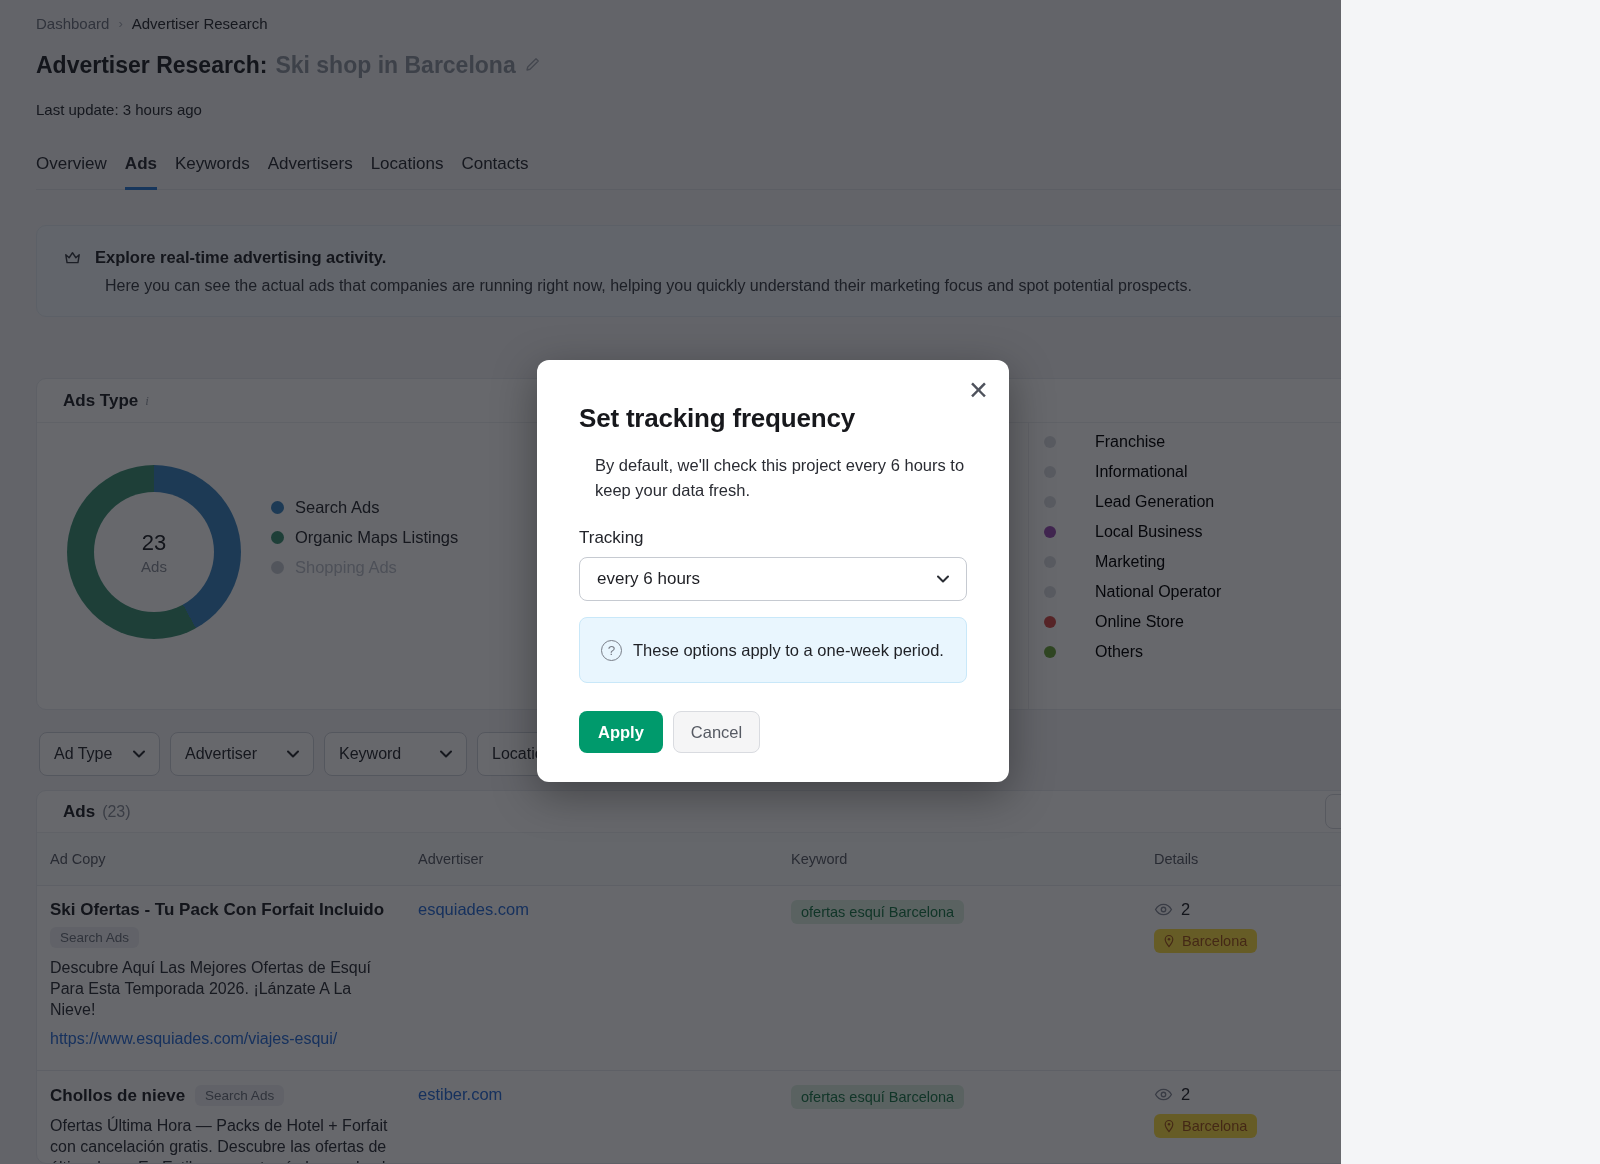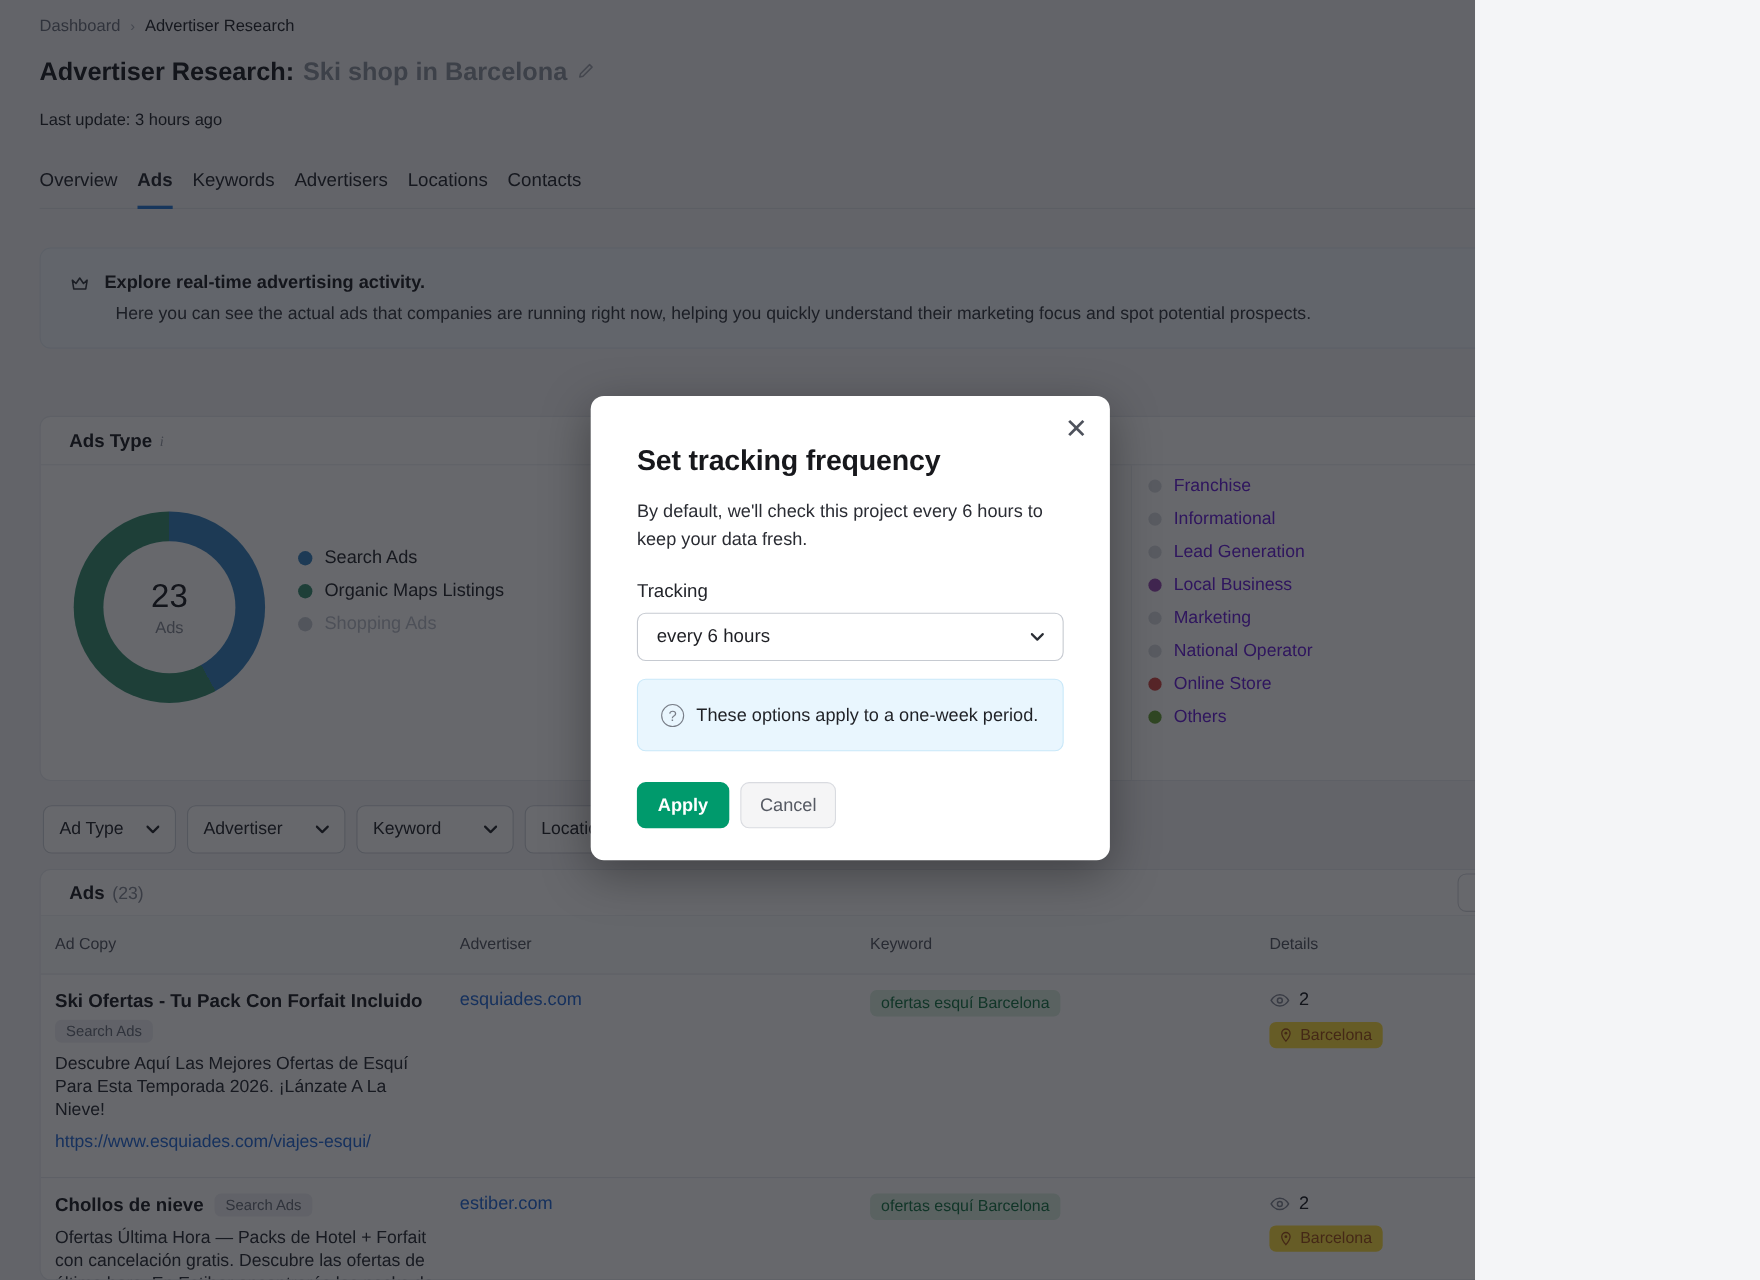--- a/index.html
+++ b/index.html
@@ -36,30 +36,30 @@
   .banner-close { position:absolute; right:26px; top:22px; font-size:17px; color:#4E525C; cursor:pointer; line-height:1; }
 
   
   .card { background:#fff; border:1px solid #E7E9EE; border-radius:10px; }
   .adstype-card { position:absolute; left:36px; top:378px; width:1472px; height:332px; }
   .card-header { height:44px; display:flex; align-items:center; gap:7px; padding:0 26px; border-bottom:1px solid #ECEEF2; }
   .card-title { font-size:17px; font-weight:bold; color:#23252B; }
   .info-i { color:#9CA1AB; font-size:13px; font-style:italic; font-family:"Liberation Serif",serif; }
   .donut { position:absolute; left:30px; top:86px; width:174px; height:174px; border-radius:50%; background:conic-gradient(#3D87C2 0 42%, #3F9378 42% 100%); }
   .donut-hole { position:absolute; left:27px; top:27px; width:120px; height:120px; border-radius:50%; background:#fff; display:flex; flex-direction:column; align-items:center; justify-content:center; }
-  .donut-num { font-size:30px; color:#23252B; }
+  .donut-num { font-size:22px; color:#23252B; }
   .donut-sub { font-size:15px; color:#8A8F9A; margin-top:2px; }
   .legend { position:absolute; left:234px; top:113px; display:flex; flex-direction:column; }
   .legend-item { height:30px; display:flex; align-items:center; gap:11px; font-size:16.5px; color:#2A2D34; }
   .dot { width:13px; height:13px; border-radius:50%; flex:0 0 auto; }
   .legend-item.muted { color:#BCC1CB; }
   .v-divider { position:absolute; left:991px; top:44px; bottom:0; width:1px; background:#ECEEF2; }
   .btype-list { position:absolute; left:1007px; right:21px; top:48px; }
   .btype-row { height:30px; display:flex; align-items:center; gap:11px; font-size:16px; }
-  .btype-label { color:#6d28d9; flex:1; }
+  .btype-label { color:#000000; flex:1;margin-left:28px; }
   .btype-val { color:#23252B; }
   .btype-row .dot { width:12px; height:12px; }
   .btype-row.muted .btype-val { color:#C9CDD5; }
 
   
   .filters { position:absolute; left:39px; top:732px; display:flex; gap:10px; }
   .filter-box { height:44px; background:#fff; border:1px solid #CED2D9; border-radius:8px; display:flex; align-items:center; justify-content:space-between; padding:0 14px; font-size:16px; color:#2A2D34; cursor:pointer; }
   .chev { width:12px; height:8px; }
   .chev polyline { fill:none; stroke:#2A2D34; stroke-width:2; stroke-linecap:round; stroke-linejoin:round; }
 
@@ -92,21 +92,21 @@
 
   
   .crown-icon { width:19px; height:19px; }
   .crown-icon path { fill:none; stroke:#3C4049; stroke-width:1.8; stroke-linejoin:round; }
 
   
   .overlay { position:absolute; inset:0; background:rgba(10,12,18,0.62); z-index:50; }
   .modal { position:absolute; left:537px; top:360px; width:472px; height:422px; background:#fff; border-radius:12px; box-shadow:0 12px 44px rgba(0,0,0,0.35); z-index:60; padding:43px 42px 0 42px; }
   .modal-close { position:absolute; top:18px; right:20px; font-size:25px; color:#4E525C; cursor:pointer; line-height:1; font-weight:300; }
   .modal-title { font-size:26px; font-weight:bold; color:#17181C; letter-spacing:-0.2px; }
-  .modal-body { margin-top:19px; font-size:16.5px; line-height:25px; color:#2A2C33; max-width:392px; }
+  .modal-body { margin-top:19px; font-size:16.5px; line-height:25px; color:#2A2C33; max-width:392px;margin-left:16px; }
   .modal-label { margin-top:25px; font-size:17px; color:#23252B; }
   .modal-select { margin-top:9px; width:388px; height:44px; border:1px solid #C6CAD1; border-radius:8px; display:flex; align-items:center; justify-content:space-between; padding:0 17px; font-size:17px; color:#1E1F24; cursor:pointer; background:#fff; }
   .modal-note { margin-top:16px; width:388px; height:66px; background:#E9F6FE; border:1px solid #C9E8F9; border-radius:8px; display:flex; align-items:center; gap:11px; padding:0 21px; }
   .q-circle { width:21px; height:21px; border:1.5px solid #787D87; border-radius:50%; color:#787D87; font-size:13.5px; display:flex; align-items:center; justify-content:center; flex:0 0 auto; }
   .note-text { font-size:16.5px; color:#1F2126; }
   .modal-btns { margin-top:28px; display:flex; gap:10px; }
   .btn-apply { height:42px; padding:0 19px; background:#009A6C; color:#fff; font-size:16.5px; font-weight:bold; border:none; border-radius:8px; cursor:pointer; font-family:inherit; }
   .btn-cancel { height:42px; padding:0 17px; background:#F5F5F6; color:#565A63; font-size:16.5px; border:1px solid #D9DBE0; border-radius:8px; cursor:pointer; font-family:inherit; }
 </style>
 </head>

